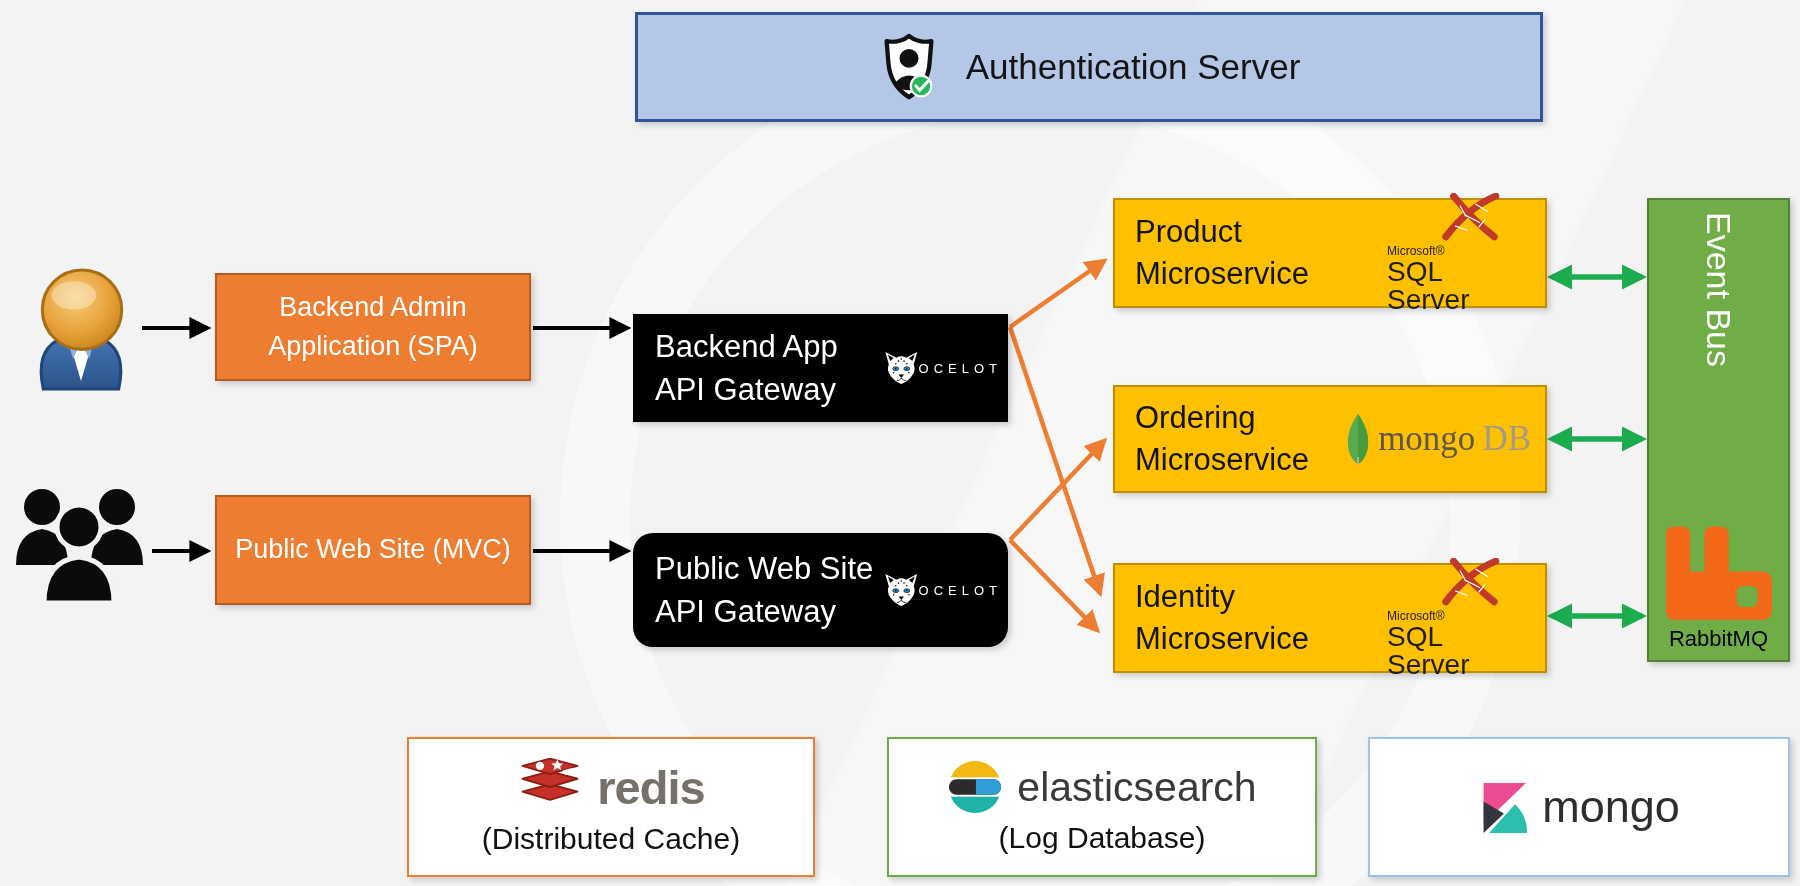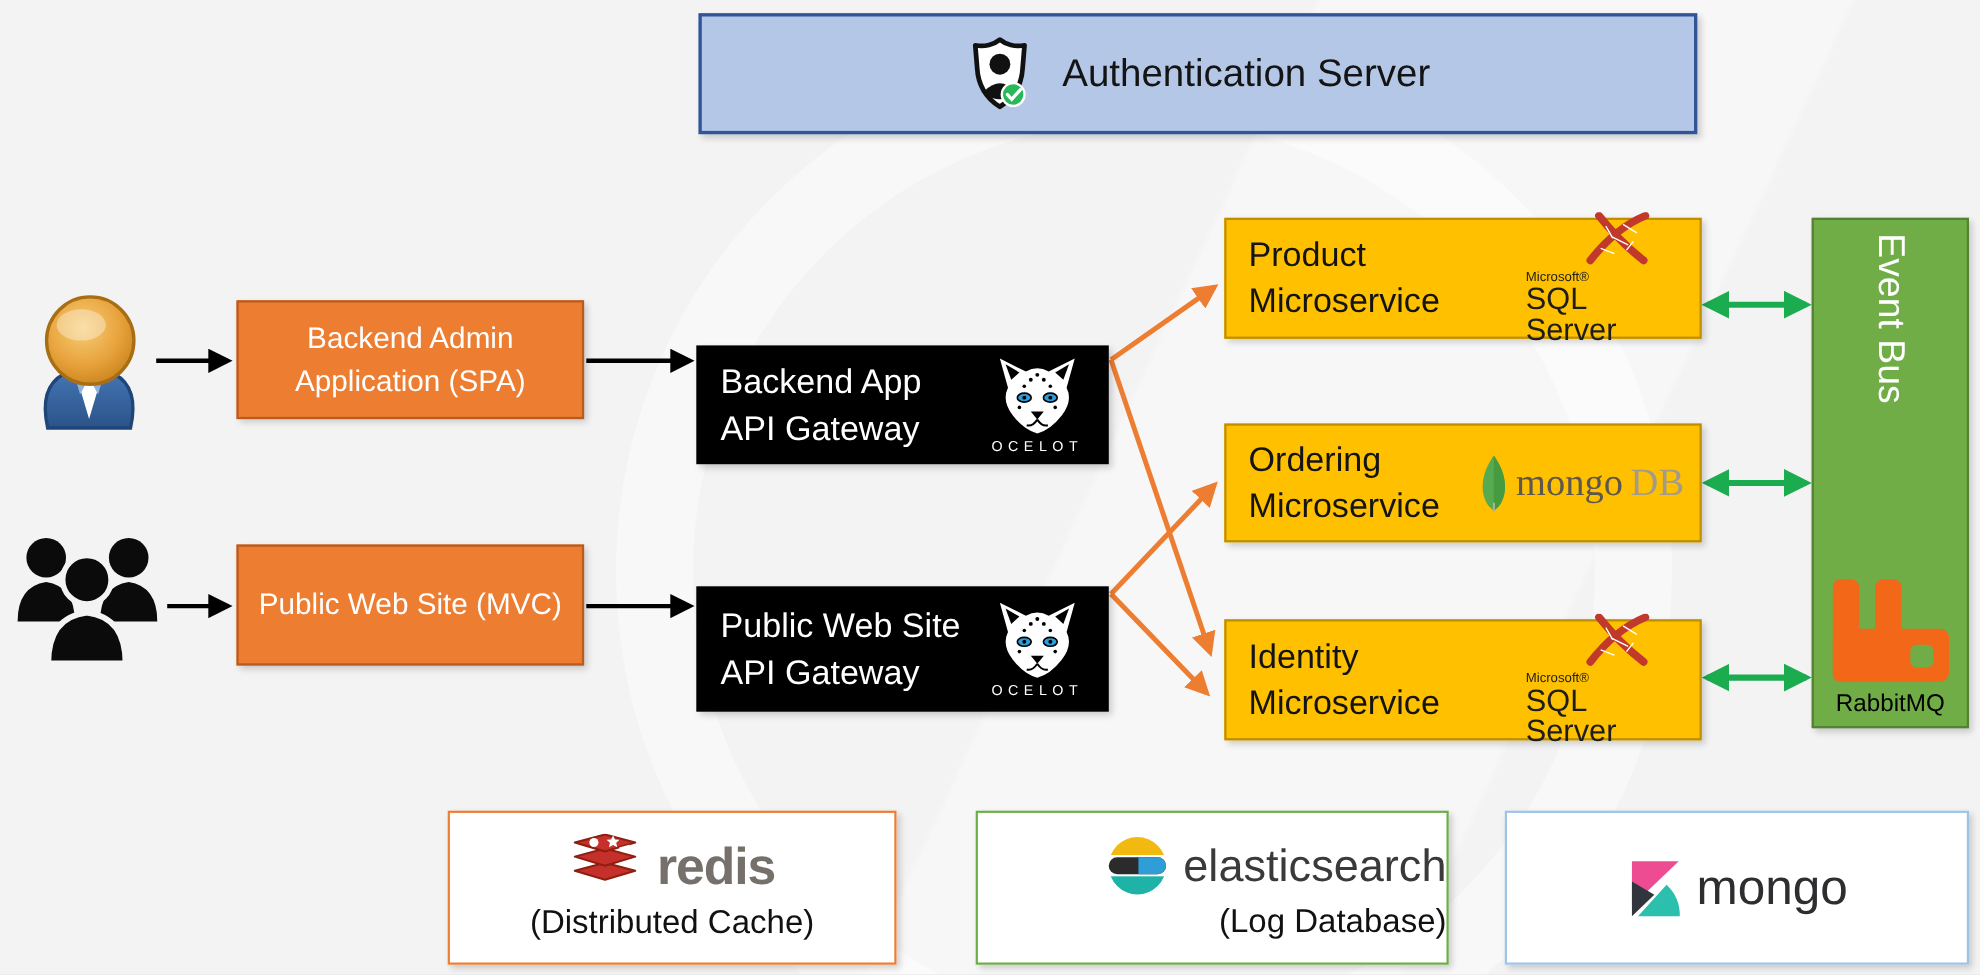--- a/index.html
+++ b/index.html
@@ -24,23 +24,23 @@
   
   .client { width:316px; background:#ED7D31; border:2px solid #B85B1E; color:#fff;
             display:flex; align-items:center; justify-content:center; text-align:center;
             font-size:27px; line-height:1.45; padding:0 14px; }
   .client-admin { left:215px; top:273px; height:108px; }
   .client-public { left:215px; top:495px; height:110px; }
 
   
   .gateway { left:633px; width:375px; background:#000; color:#fff; display:flex; align-items:center;margin-top:40px; }
   .gw-backend { top:274px; height:108px; }
-  .gw-public  { top:493px; height:114px; }
+  .gw-public  { top:493px; height:114px;border-radius:20px; }
   .gw-text { flex:1; padding-left:22px; font-size:31px; line-height:1.4; }
-  .ocelot { width:118px; display:flex; flex-direction:column; align-items:center; justify-content:center; padding-right:6px; }
+  .ocelot { width:118px; display:flex; align-items:center; justify-content:center; padding-right:6px; }
   .ocelot-label { color:#fff; font-size:13px; letter-spacing:5px; margin-top:1px; }
 
   
   .ms { left:1113px; width:434px; background:#FFC000; border:2px solid #BF8F00; color:#141414;
         display:flex; align-items:center; }
   .ms-product  { top:198px; height:110px; }
   .ms-ordering { top:385px; height:108px; }
   .ms-identity { top:563px; height:110px; }
   .ms-label { width:252px; padding-left:20px; font-size:31px; line-height:1.35; }
   .db-logo { flex:1; display:flex; align-items:flex-end; justify-content:flex-end; padding-right:14px; }
@@ -59,21 +59,21 @@
               display:flex; flex-direction:column; align-items:center; padding:12px 0 8px 0; }
   .eb-label { writing-mode:vertical-rl; color:#fff; font-size:34px; flex:1; display:flex; align-items:center; }
   .eb-caption { font-size:22px; color:#000; margin-top:4px; }
 
   
   .infra { top:737px; height:140px; background:#fff; display:flex; flex-direction:column;
            align-items:center; justify-content:center; gap:6px; }
   .infra-row { display:flex; align-items:center; gap:14px; }
   .infra-caption { font-size:30px; color:#111; }
   .redis-box   { left:407px;  width:408px; border:2px solid #ED7D31; }
-  .elastic-box { left:887px;  width:430px; border:2px solid #6AAE45;align-items:flex-end; }
+  .elastic-box { left:887px;  width:430px; border:2px solid #6AAE45; }
   .kibana-box  { left:1368px; width:422px; border:2px solid #9DC3E6; }
   .redis-word   { font-size:47px; font-weight:bold; color:#757069; letter-spacing:-1px; }
   .elastic-word { font-size:41px; color:#3a3a3a; }
   .kibana-word  { font-size:45px; color:#2e2e31; }
 </style>
 </head>
 <body>
 
 <div id="stage">
 

